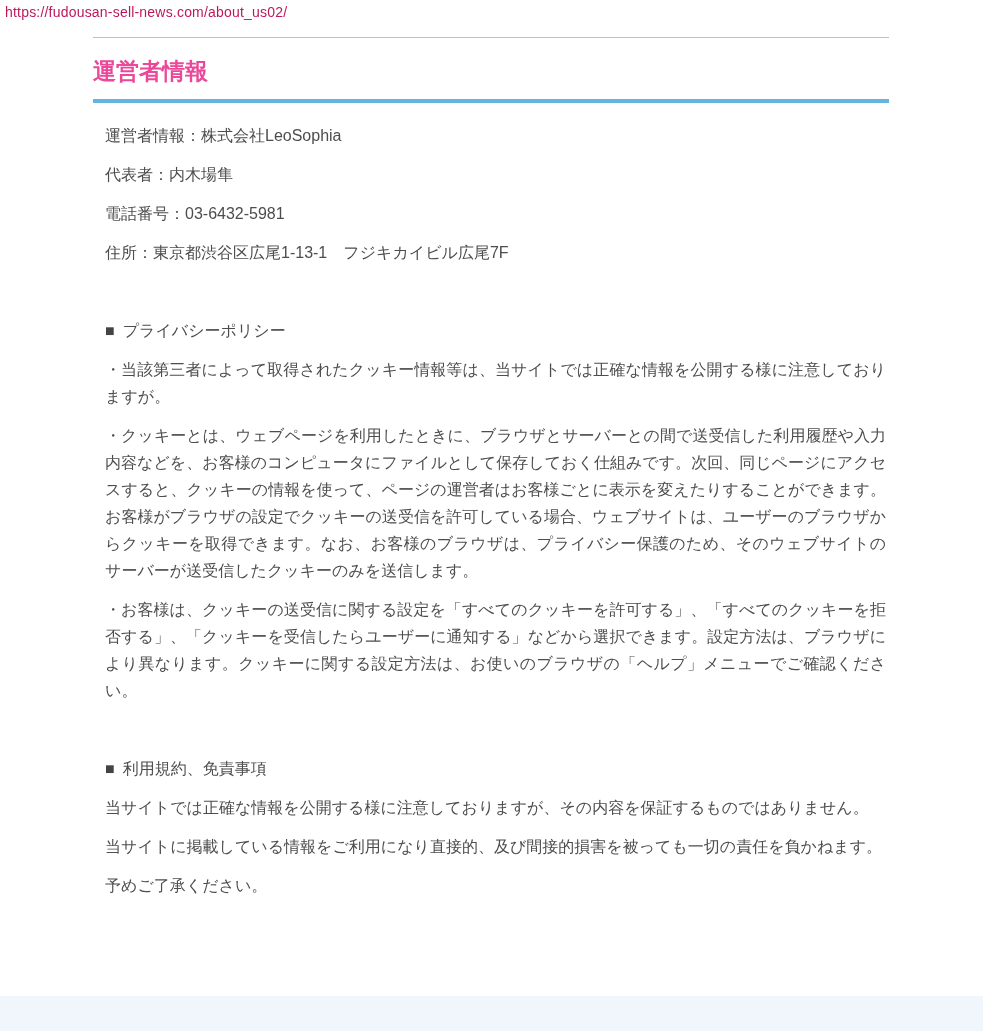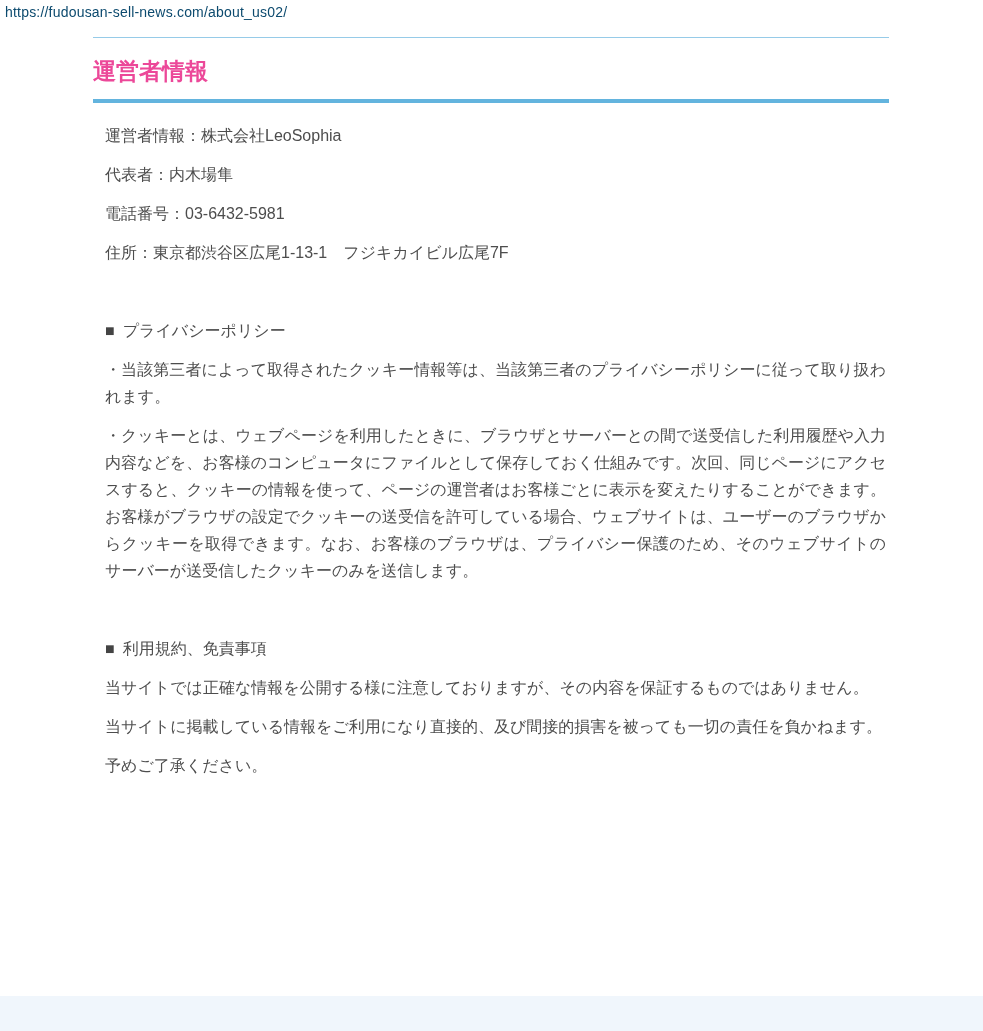--- a/index.html
+++ b/index.html
@@ -12,21 +12,21 @@
   body {
     position: relative;
     width: 983px;
     height: 1031px;
     overflow: hidden;
   }
   .page-url {
     padding: 4px 0 0 5px;
     font-size: 14px;
     line-height: 17px;
-    color: #0c4a6e;
+    color: #be185d;
     letter-spacing: 0.2px;
   }
   .content {
     margin: 16px 0 0 93px;
     width: 796px;
   }
   .page-title {
     margin: 0;
     border-top: 1px solid #96cbe8;
     border-bottom: 4px solid #63b4de;
@@ -84,22 +84,23 @@
       <p>住所：東京都渋谷区広尾1-13-1　フジキカイビル広尾7F</p>
     </div>
 
     <div class="line-spacer"></div>
 
     <div>
       <p class="section-heading">
         <span class="square-bullet">■</span>
         <span>プライバシーポリシー</span>
       </p>
-      <p>・当該第三者によって取得されたクッキー情報等は、当該第三者のプライバシーポリシーに従って取り扱われます。</p>
+      <p>・当該第三者によって取得されたクッキー情報等は、当サイトでは正確な情報を公開する様に注意しておりますが。</p>
       <p>・クッキーとは、ウェブページを利用したときに、ブラウザとサーバーとの間で送受信した利用履歴や入力内容などを、お客様のコンピュータにファイルとして保存しておく仕組みです。次回、同じページにアクセスすると、クッキーの情報を使って、ページの運営者はお客様ごとに表示を変えたりすることができます。お客様がブラウザの設定でクッキーの送受信を許可している場合、ウェブサイトは、ユーザーのブラウザからクッキーを取得できます。なお、お客様のブラウザは、プライバシー保護のため、そのウェブサイトのサーバーが送受信したクッキーのみを送信します。</p>
+      <p>・お客様は、クッキーの送受信に関する設定を「すべてのクッキーを許可する」、「すべてのクッキーを拒否する」、「クッキーを受信したらユーザーに通知する」などから選択できます。設定方法は、ブラウザにより異なります。クッキーに関する設定方法は、お使いのブラウザの「ヘルプ」メニューでご確認ください。</p>
     </div>
 
     <div class="line-spacer"></div>
 
     <div>
       <p class="section-heading">
         <span class="square-bullet">■</span>
         <span>利用規約、免責事項</span>
       </p>
       <p>当サイトでは正確な情報を公開する様に注意しておりますが、その内容を保証するものではありません。</p>

